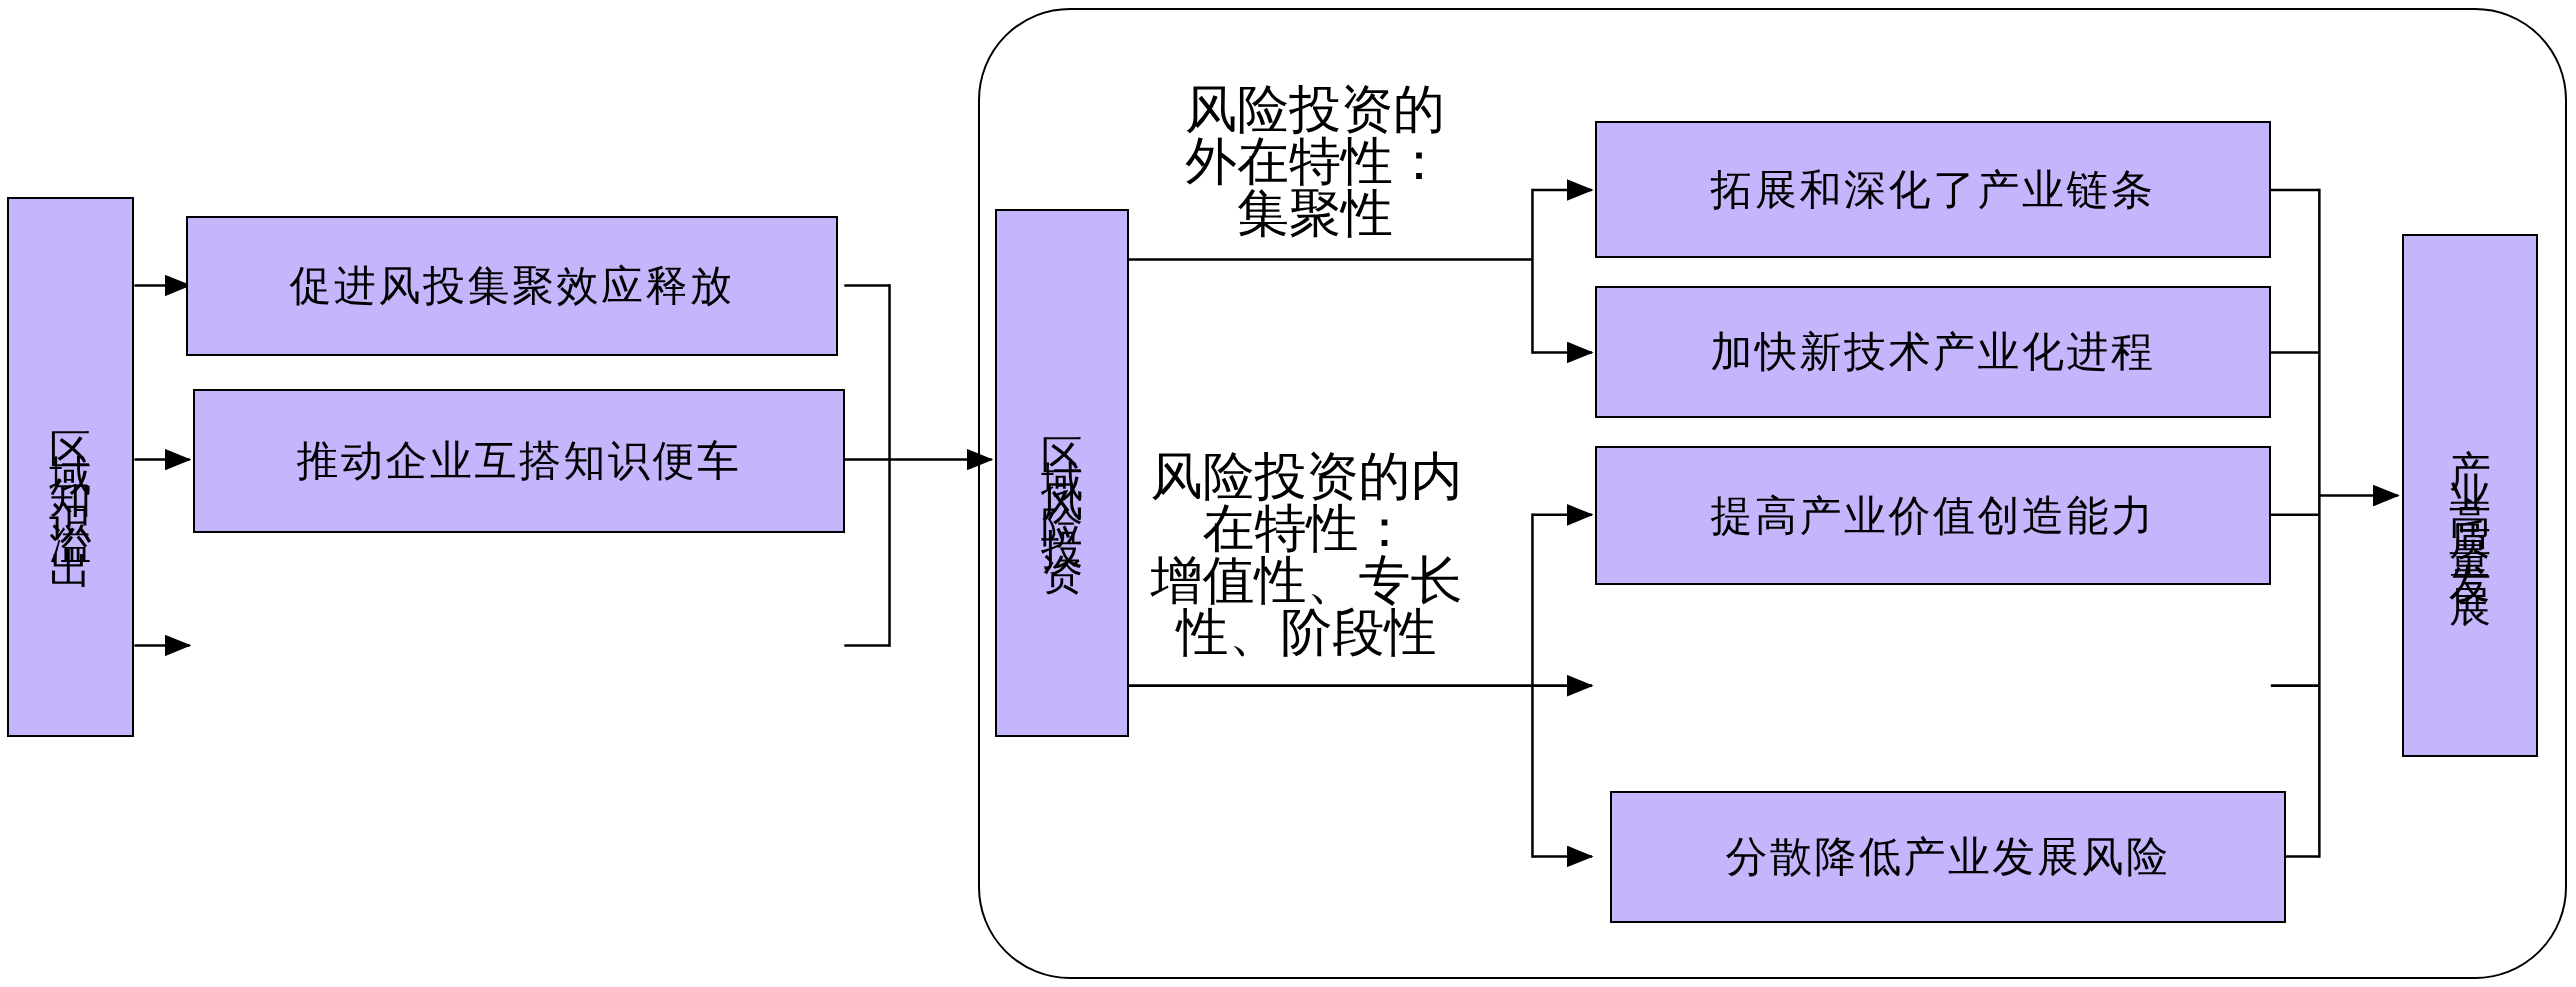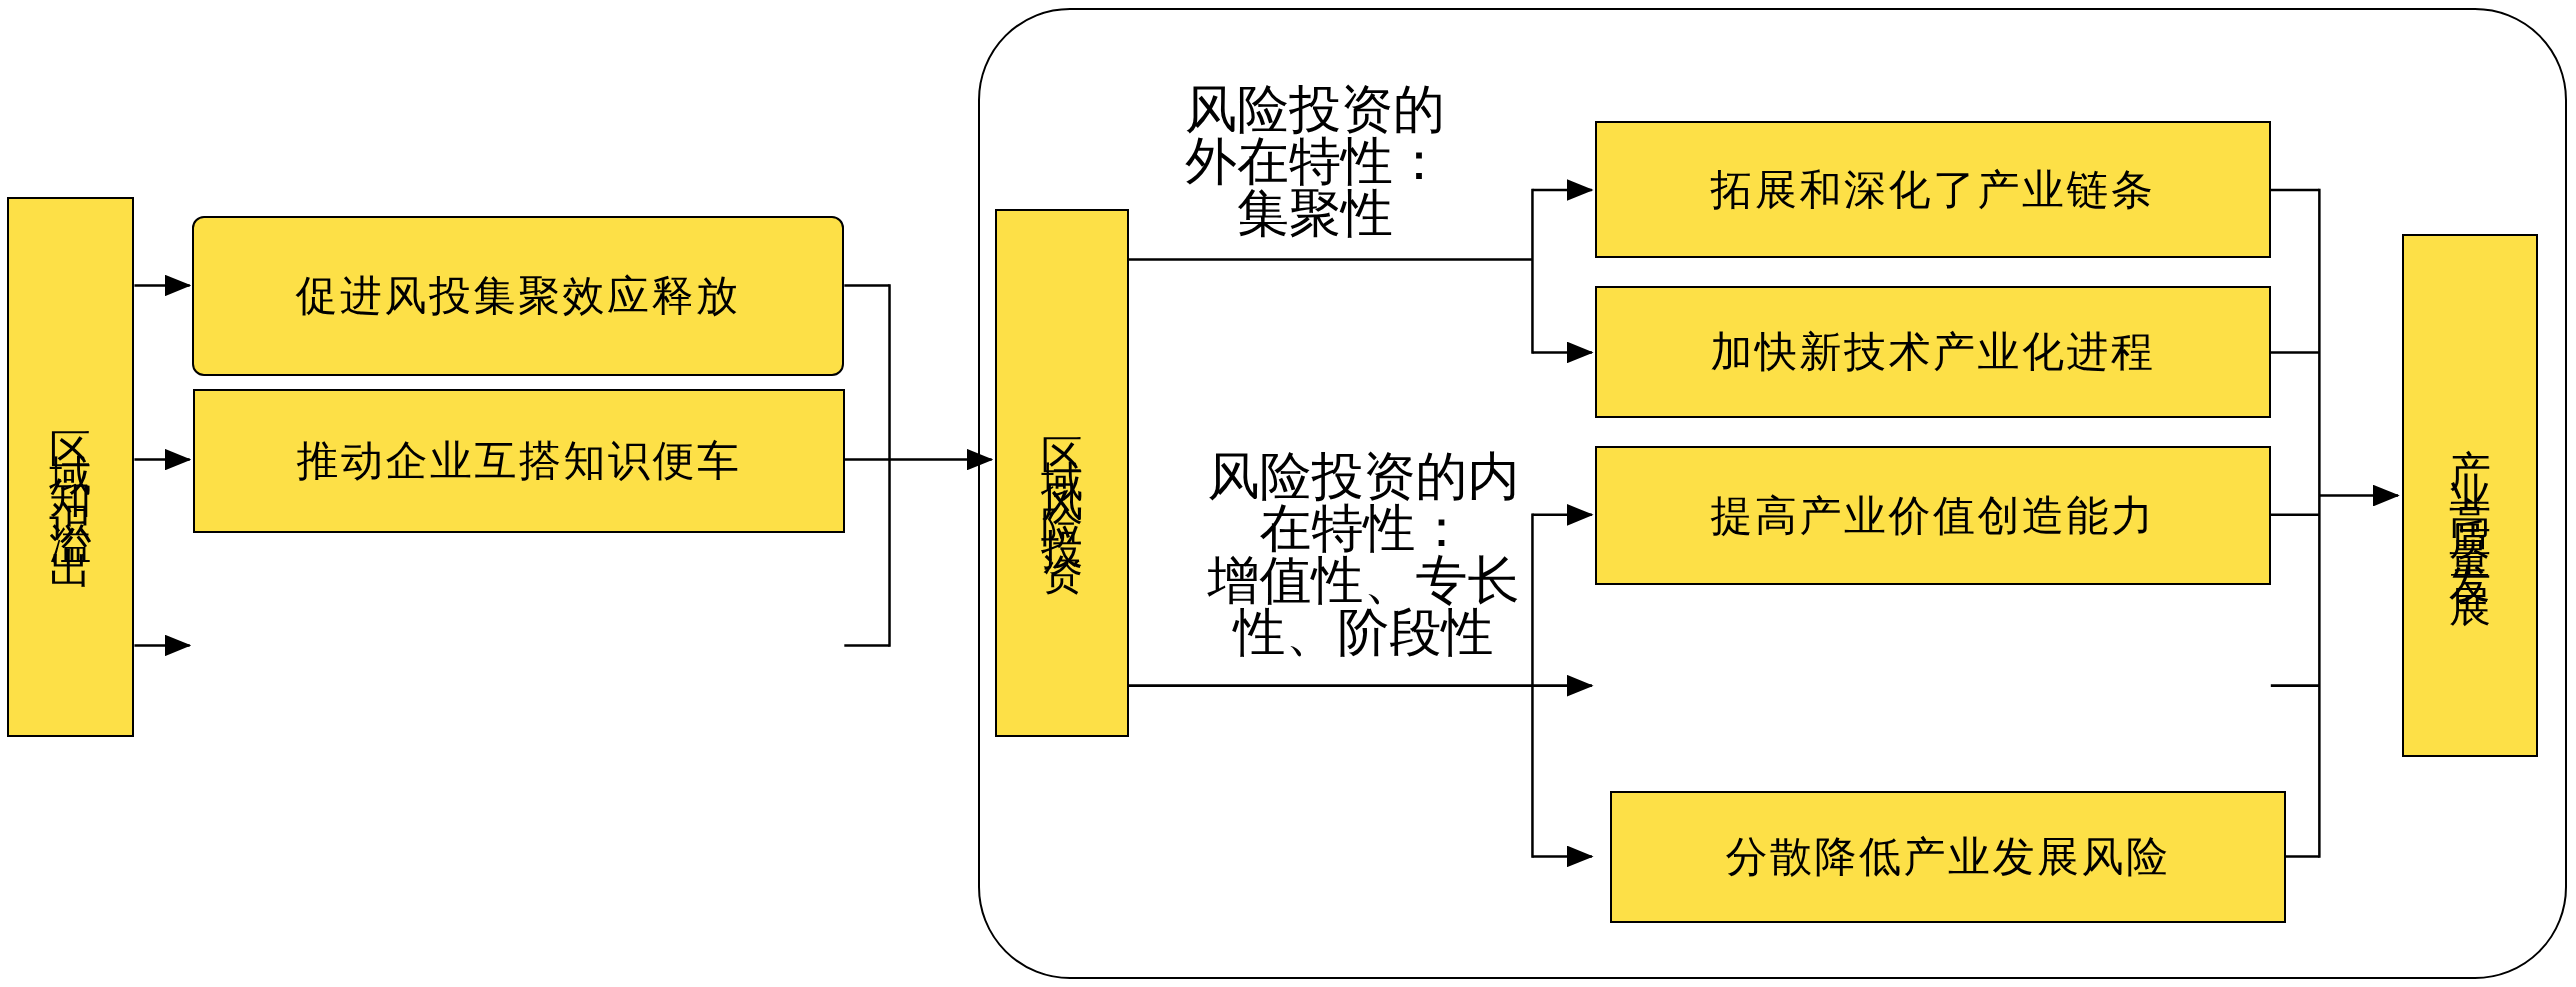--- a/index.html
+++ b/index.html
@@ -20,21 +20,21 @@
     left: 0;
     top: 0;
     width: 2576px;
     height: 987px;
     pointer-events: none;
   }
   .box {
     position: absolute;
     box-sizing: border-box;
     border: 2.5px solid #000000;
-    background: #fde047;
+    background: #c4b5fd;
     display: flex;
     align-items: center;
     justify-content: center;
     color: #000000;
   }
   .hbox span {
     font-size: 42px;
     letter-spacing: 2.5px;
     white-space: nowrap;
   }
@@ -103,35 +103,35 @@
     <line x1="2770" y1="225.5" x2="2770" y2="1024.5" stroke-width="3"></line>
     <line x1="2770" y1="592" x2="2864" y2="592" stroke-width="3" marker-end="url(#arrow)"></line>
   </svg>
 
   <div class="frame" style="left:978px; top:8.4px; width:1589px; height:971px;"></div>
 
   <div class="box" style="left:6.7px; top:197px; width:127px; height:540px;">
     <span class="vtext">区域知识溢出</span>
   </div>
 
-  <div class="box hbox" style="left:192px; top:216px; width:652px; height:160px;border-radius:12px;">
+  <div class="box hbox" style="left:186px; top:216px; width:652px; height:140px;">
     <span>促进风投集聚效应释放</span>
   </div>
   <div class="box hbox" style="left:193px; top:389px; width:652px; height:144px;">
     <span>推动企业互搭知识便车</span>
   </div>
 
   <div class="box" style="left:995px; top:209px; width:134px; height:528px;">
     <span class="vtext">区域风险投资</span>
   </div>
 
   <div class="floating-label" style="left:1139px; top:84px; width:352px;">风险投资的
 外在特性：
 集聚性</div>
-  <div class="floating-label" style="left:1171px; top:451px; width:385px;">风险投资的内
+  <div class="floating-label" style="left:1114px; top:451px; width:385px;">风险投资的内
 在特性：
 增值性、专长
 性、阶段性</div>
 
   <div class="box hbox" style="left:1595px; top:121px; width:676px; height:137px;">
     <span>拓展和深化了产业链条</span>
   </div>
   <div class="box hbox" style="left:1595px; top:446px; width:676px; height:139px;">
     <span>提高产业价值创造能力</span>
   </div>

